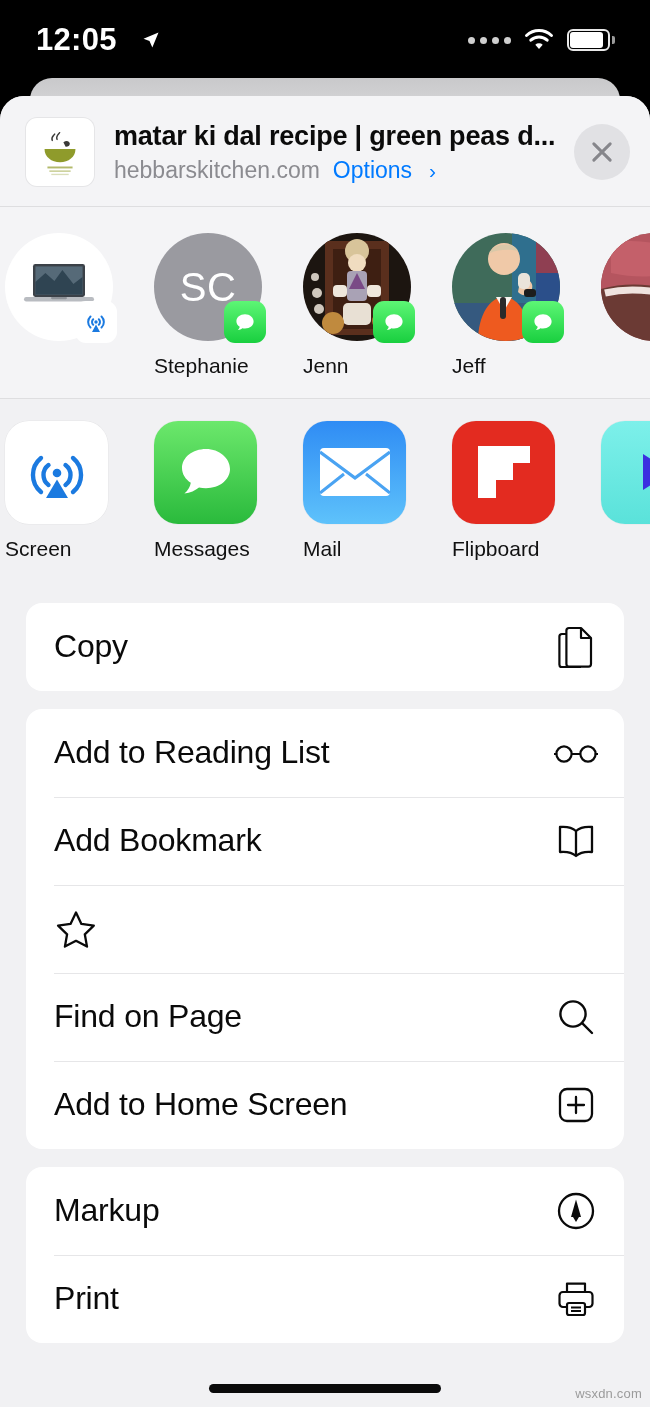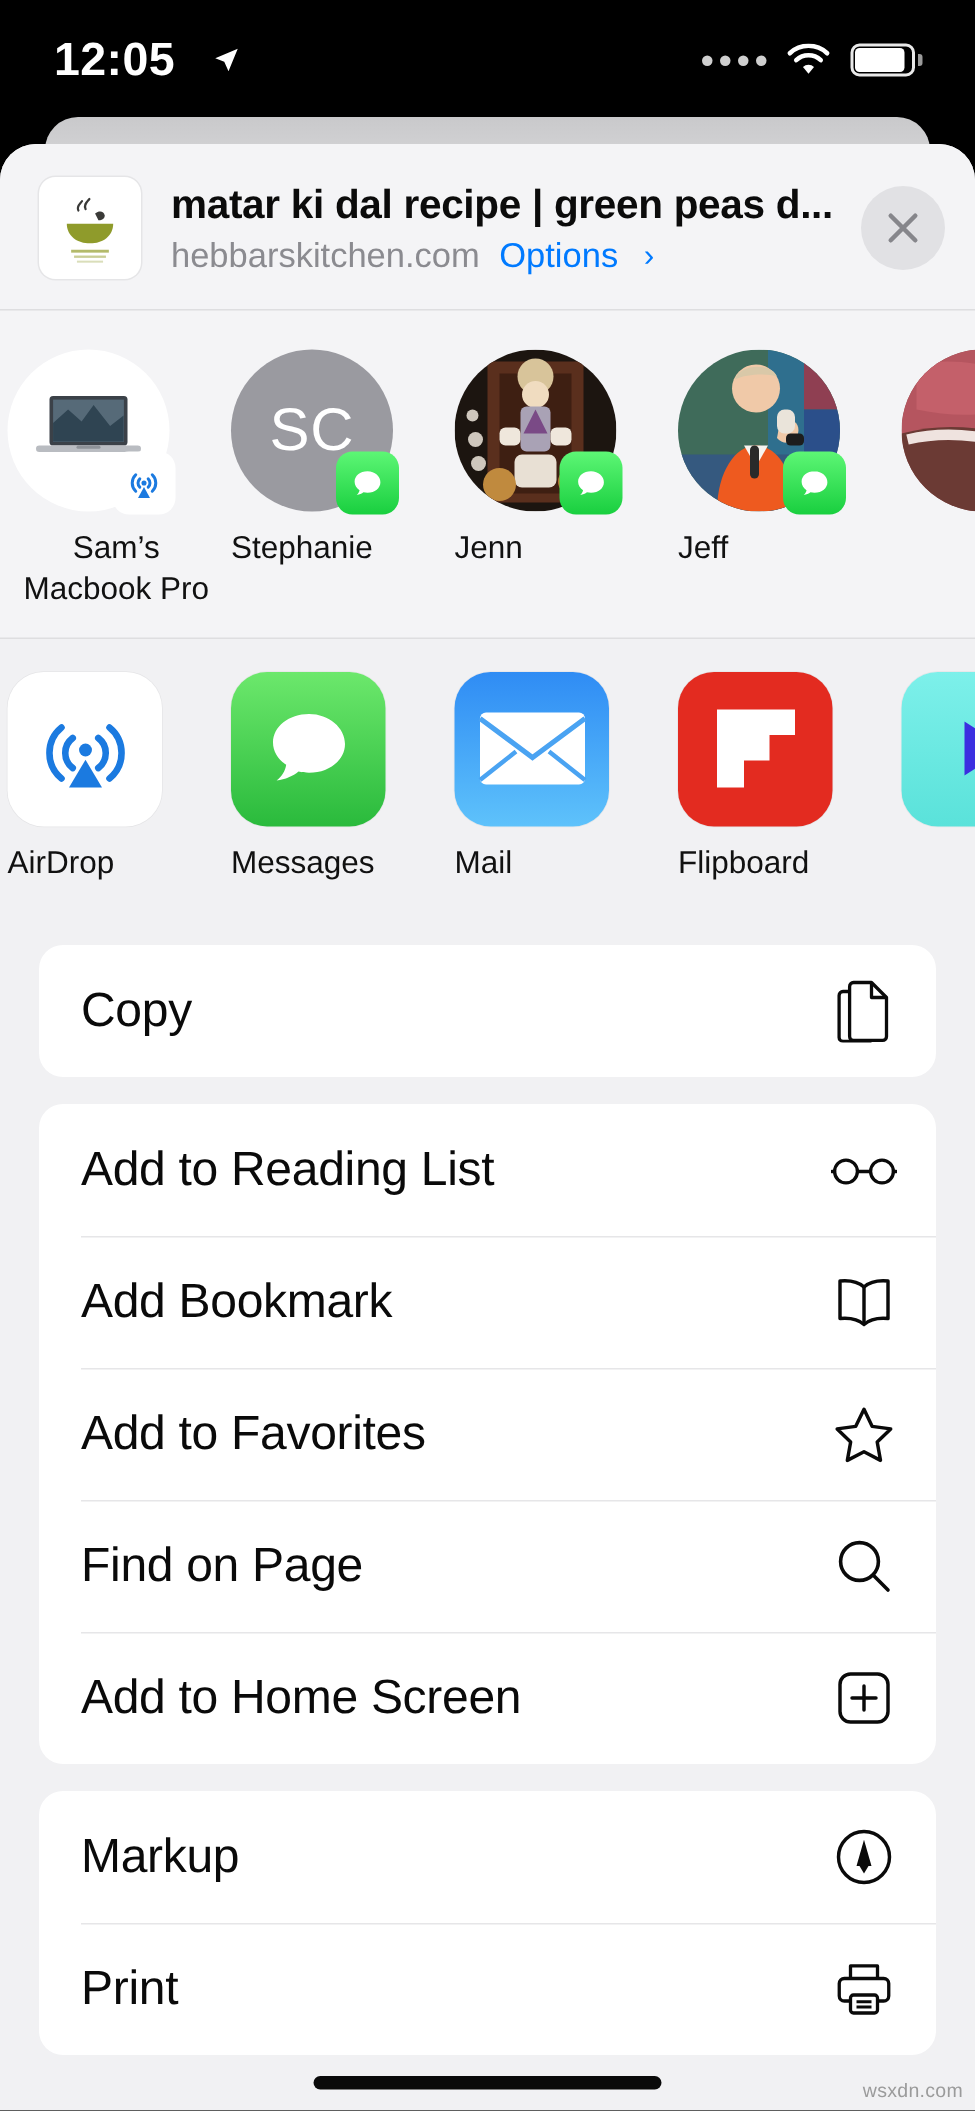--- a/index.html
+++ b/index.html
@@ -232,21 +232,20 @@
           </div>
           <div class="badge air">
             <svg width="30" height="30" viewBox="0 0 30 30">
               <path d="M9.5 20.5a7.6 7.6 0 0 1 0-11M20.5 20.5a7.6 7.6 0 0 0 0-11" stroke="#1b7ae0" stroke-width="2" fill="none" stroke-linecap="round"></path>
               <path d="M12.2 17.8a3.9 3.9 0 0 1 0-5.6M17.8 17.8a3.9 3.9 0 0 0 0-5.6" stroke="#1b7ae0" stroke-width="2" fill="none" stroke-linecap="round"></path>
               <circle cx="15" cy="15" r="1.7" fill="#1b7ae0"></circle>
               <path d="M15 17.6 19 25h-8z" fill="#1b7ae0"></path>
             </svg>
           </div>
         </div>
-        <div class="cell-label">Sam’s Macbook Pro</div>
       </div>
 
       <div class="cell">
         <div class="avatar-wrap">
           <div class="avatar initials">SC</div>
           <div class="badge msg">
             <svg width="28" height="28" viewBox="0 0 28 28">
               <path d="M14 6.2c-5 0-8.6 3.1-8.6 7 0 2.3 1.3 4.3 3.3 5.6-.2 1.2-.9 2.4-1.9 3.2 1.8-.2 3.4-.9 4.5-1.8 .9.2 1.8.3 2.7.3 5 0 8.6-3.1 8.6-7s-3.6-7.3-8.6-7.3z" fill="#fff"></path>
             </svg>
           </div>
@@ -335,21 +334,21 @@
 
       <div class="cell">
         <div class="appicon ai-airdrop">
           <svg width="76" height="76" viewBox="0 0 76 76">
             <path d="M22 58a22 22 0 0 1 0-34M54 58a22 22 0 0 0 0-34" stroke="#1b7ae0" stroke-width="4.4" fill="none" stroke-linecap="round"></path>
             <path d="M29.5 51a12.5 12.5 0 0 1 0-20M46.5 51a12.5 12.5 0 0 0 0-20" stroke="#1b7ae0" stroke-width="4.4" fill="none" stroke-linecap="round"></path>
             <circle cx="38" cy="39" r="4.3" fill="#1b7ae0"></circle>
             <path d="M38 45.5 49 64H27z" fill="#1b7ae0"></path>
           </svg>
         </div>
-        <div class="cell-label">AirDrop</div>
+        <div class="cell-label">Screen</div>
       </div>
 
       <div class="cell">
         <div class="appicon ai-messages">
           <svg width="76" height="76" viewBox="0 0 76 76">
             <path d="M38 15c-13.4 0-24 8.4-24 19 0 6 3.4 11.3 8.8 14.8-.6 4-3 8-6.4 10.6 5.8-.6 11-3 14.6-6 2.2.5 4.6.8 7 .8 13.4 0 24-8.4 24-19.2S51.4 15 38 15z" fill="#fff"></path>
           </svg>
         </div>
         <div class="cell-label">Messages</div>
       </div>
@@ -418,21 +417,20 @@
         <span class="act-label">Add Bookmark</span>
         <span class="act-icon">
           <svg width="40" height="34" viewBox="0 0 40 34">
             <path d="M20 7C16 3.4 10.6 2.4 4 3v25c6.6-.6 12 .4 16 4 4-3.6 9.4-4.6 16-4V3c-6.6-.6-12 .4-16 4z" fill="none" stroke="#0a0a0a" stroke-width="2.3" stroke-linejoin="round"></path>
             <path d="M20 7v25" stroke="#0a0a0a" stroke-width="2.3"></path>
           </svg>
         </span>
       </div>
 
       <div class="act-row">
-        <span class="act-label">Add to Favorites</span>
         <span class="act-icon">
           <svg width="40" height="38" viewBox="0 0 40 38">
             <path d="M20 2.5l5.4 11.4 12.4 1.7-9 8.7 2.2 12.3L20 30.8 8.9 36.6l2.2-12.3-9-8.7 12.4-1.7z" fill="none" stroke="#0a0a0a" stroke-width="2.3" stroke-linejoin="round"></path>
           </svg>
         </span>
       </div>
 
       <div class="act-row">
         <span class="act-label">Find on Page</span>
         <span class="act-icon">

